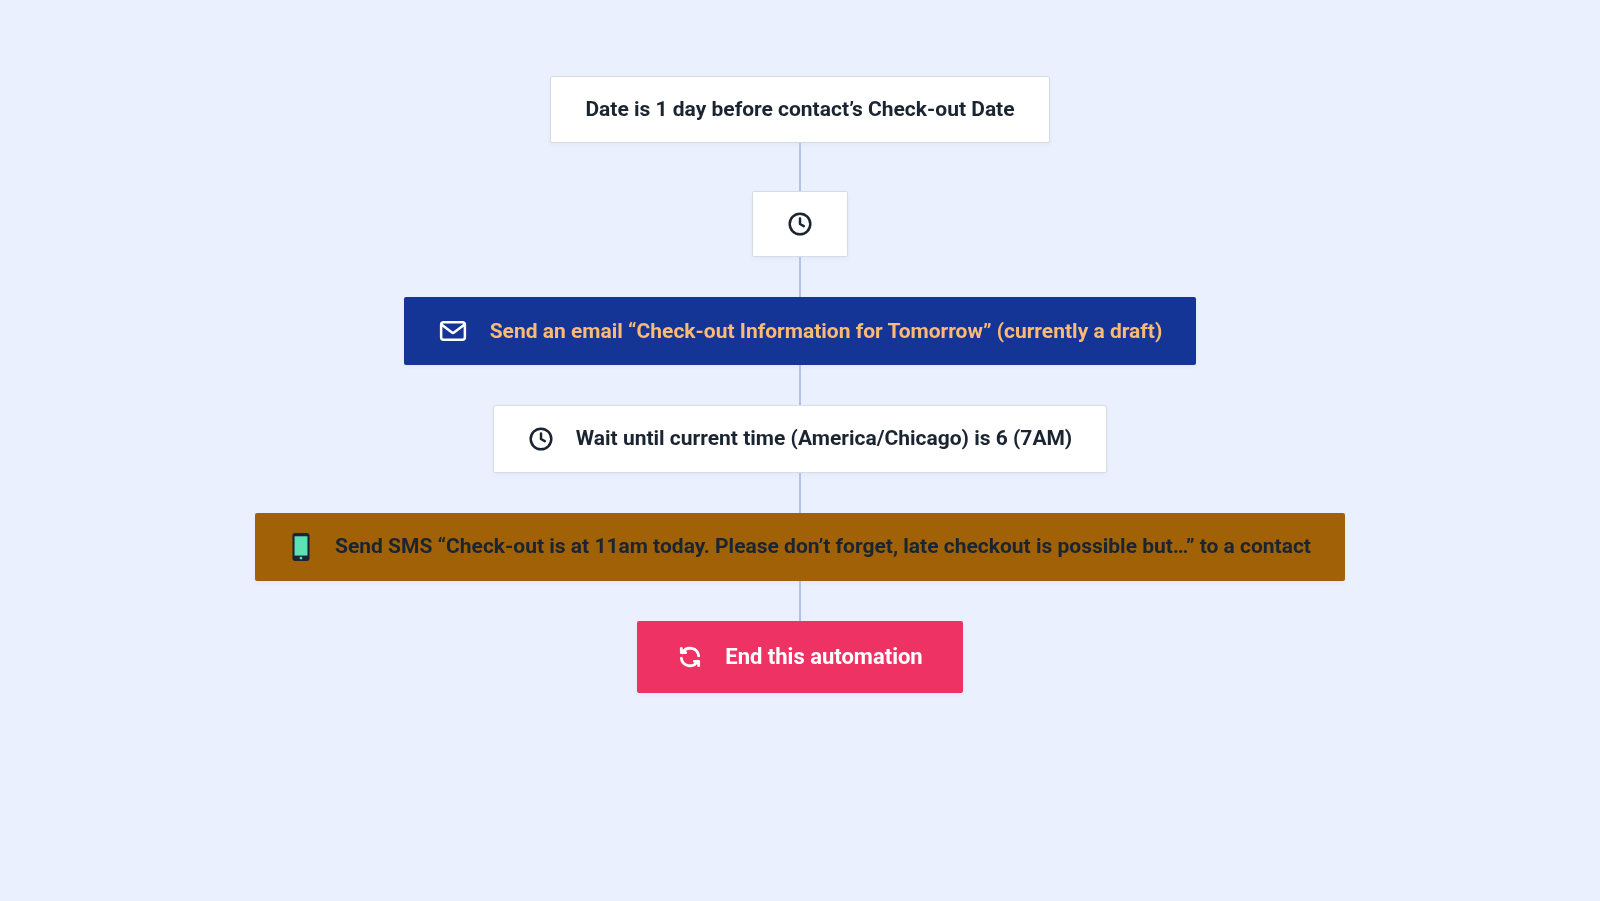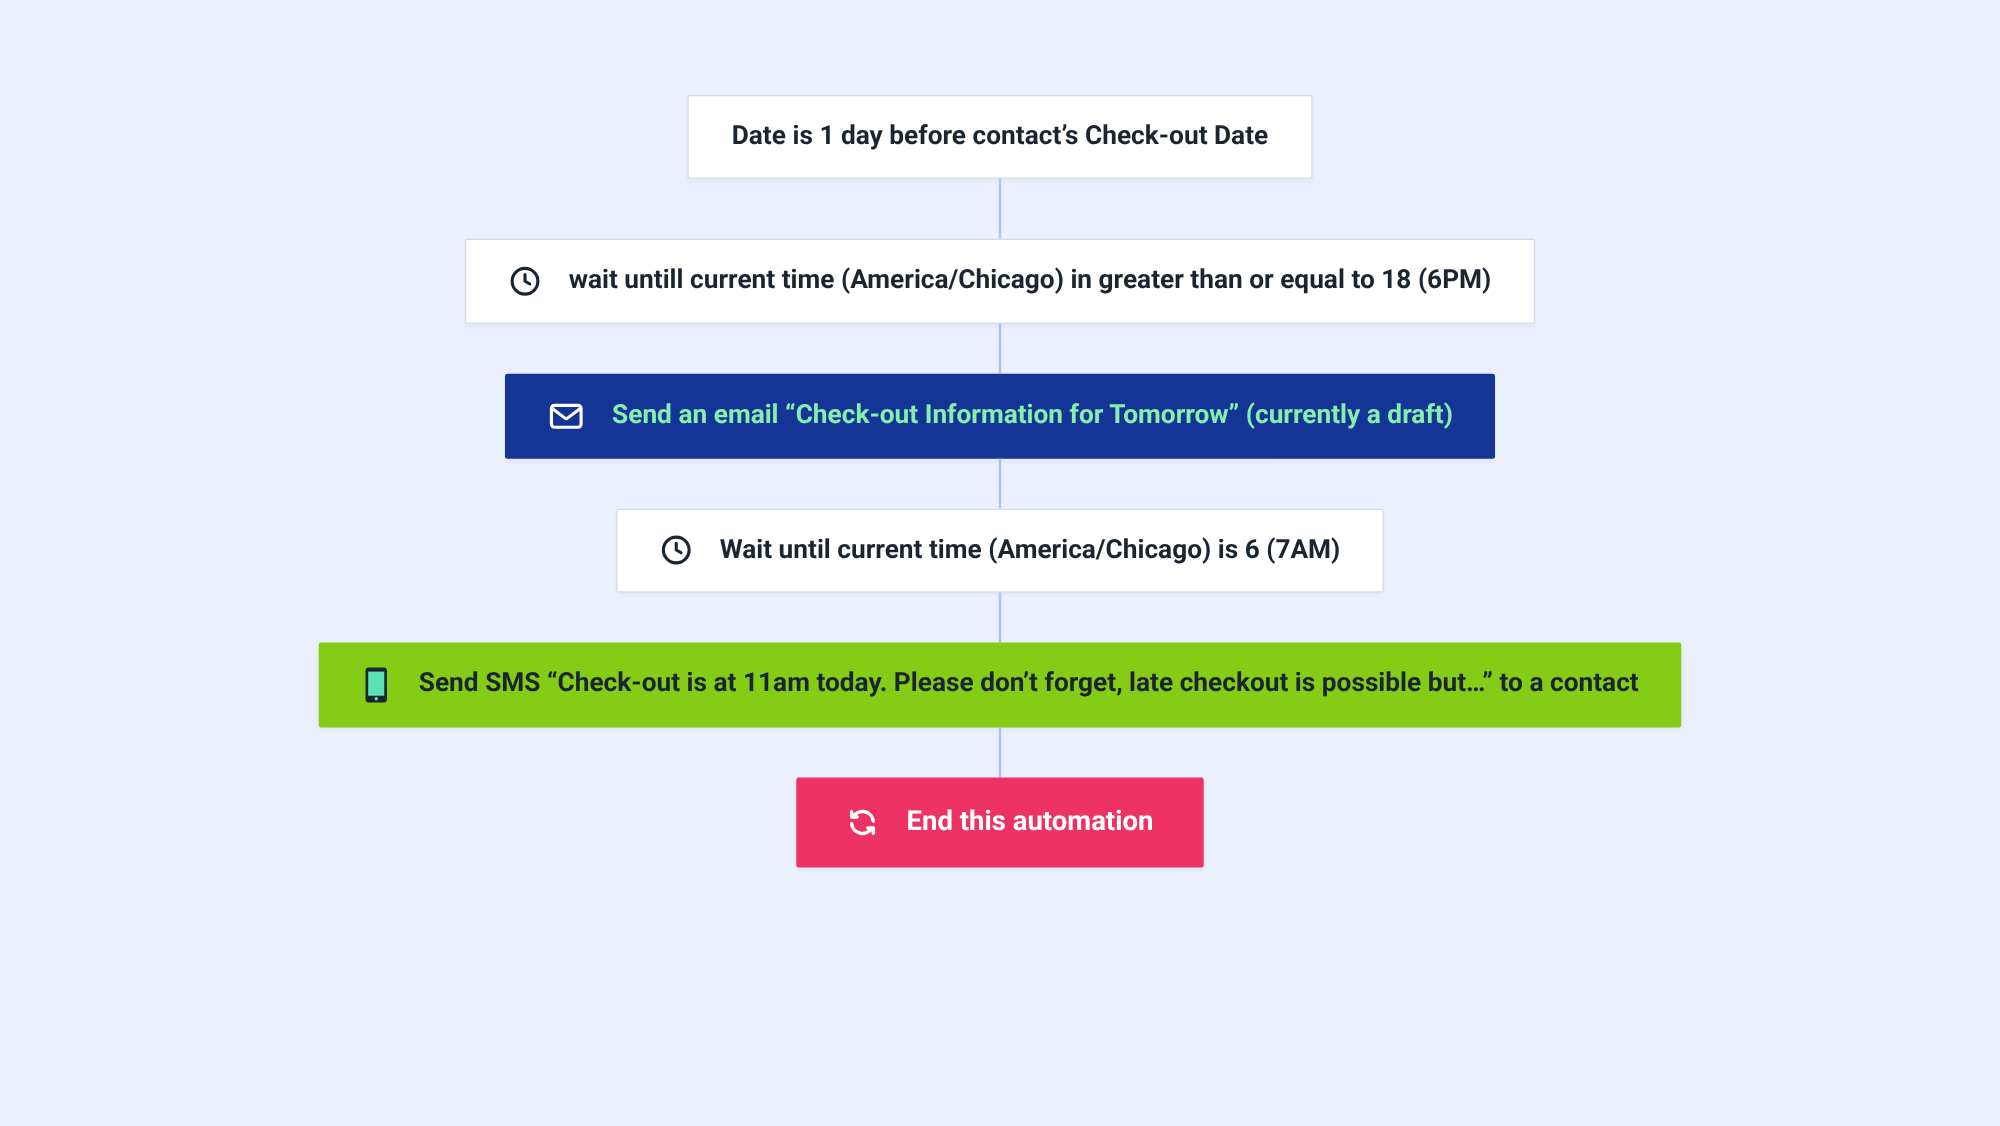--- a/index.html
+++ b/index.html
@@ -31,25 +31,25 @@
     font-weight: 700;
     color: #1b2532;
     line-height: 1.3;
     text-align: center;
   }
   .node .text { max-width: 100%; }
   .node.trigger { max-width: 640px; }
   .node.wait { }
   .node.action-email {
     background: #143595;
-    color: #86efac;
+    color: #fdba74;
     border: none;
   }
   .node.action-sms {
-    background: #84cc16;
+    background: #a16207;
     color: #1b2532;
     border: none;
   }
   .node.end {
     background: #ee3264;
     color: #ffffff;
     border: none;
     padding: 22px 40px;
     font-size: 22px;
   }
@@ -71,21 +71,20 @@
   </div>
   <div class="connector first"></div>
 
   <div class="node wait">
     <span class="icon">
       <svg width="26" height="26" viewBox="0 0 24 24" fill="none" stroke="#1b2532" stroke-width="2.3" stroke-linecap="round" stroke-linejoin="round">
           <circle cx="12" cy="12" r="9.5"></circle>
           <path d="M12 7v5l3.5 2"></path>
         </svg>
     </span>
-    <span class="text">wait untill current time (America/Chicago) in greater than or equal to 18 (6PM)</span>
   </div>
   <div class="connector"></div>
 
   <div class="node action-email">
     <span class="icon">
       <svg width="30" height="30" viewBox="0 0 24 24" fill="none" stroke="#ffffff" stroke-width="2" stroke-linecap="round" stroke-linejoin="round">
           <rect x="2.5" y="5" width="19" height="14" rx="2"></rect>
           <path d="M3 7l8.2 6.2a1.3 1.3 0 0 0 1.6 0L21 7"></path>
         </svg>
     </span>

